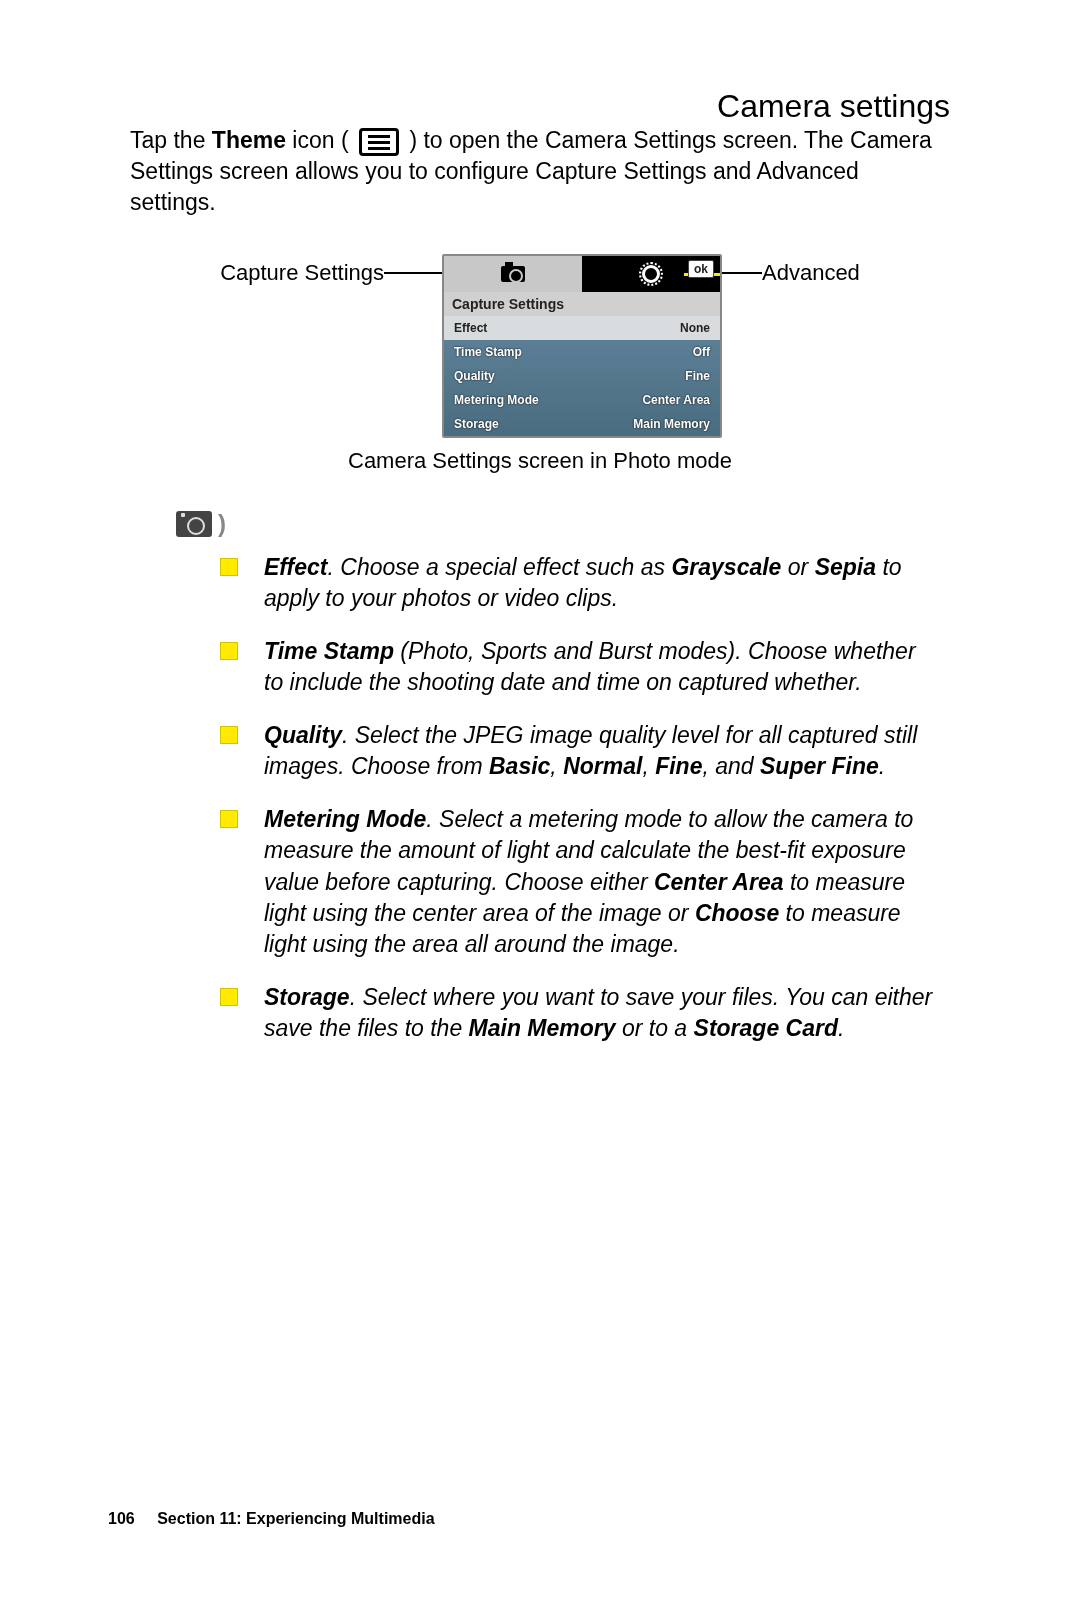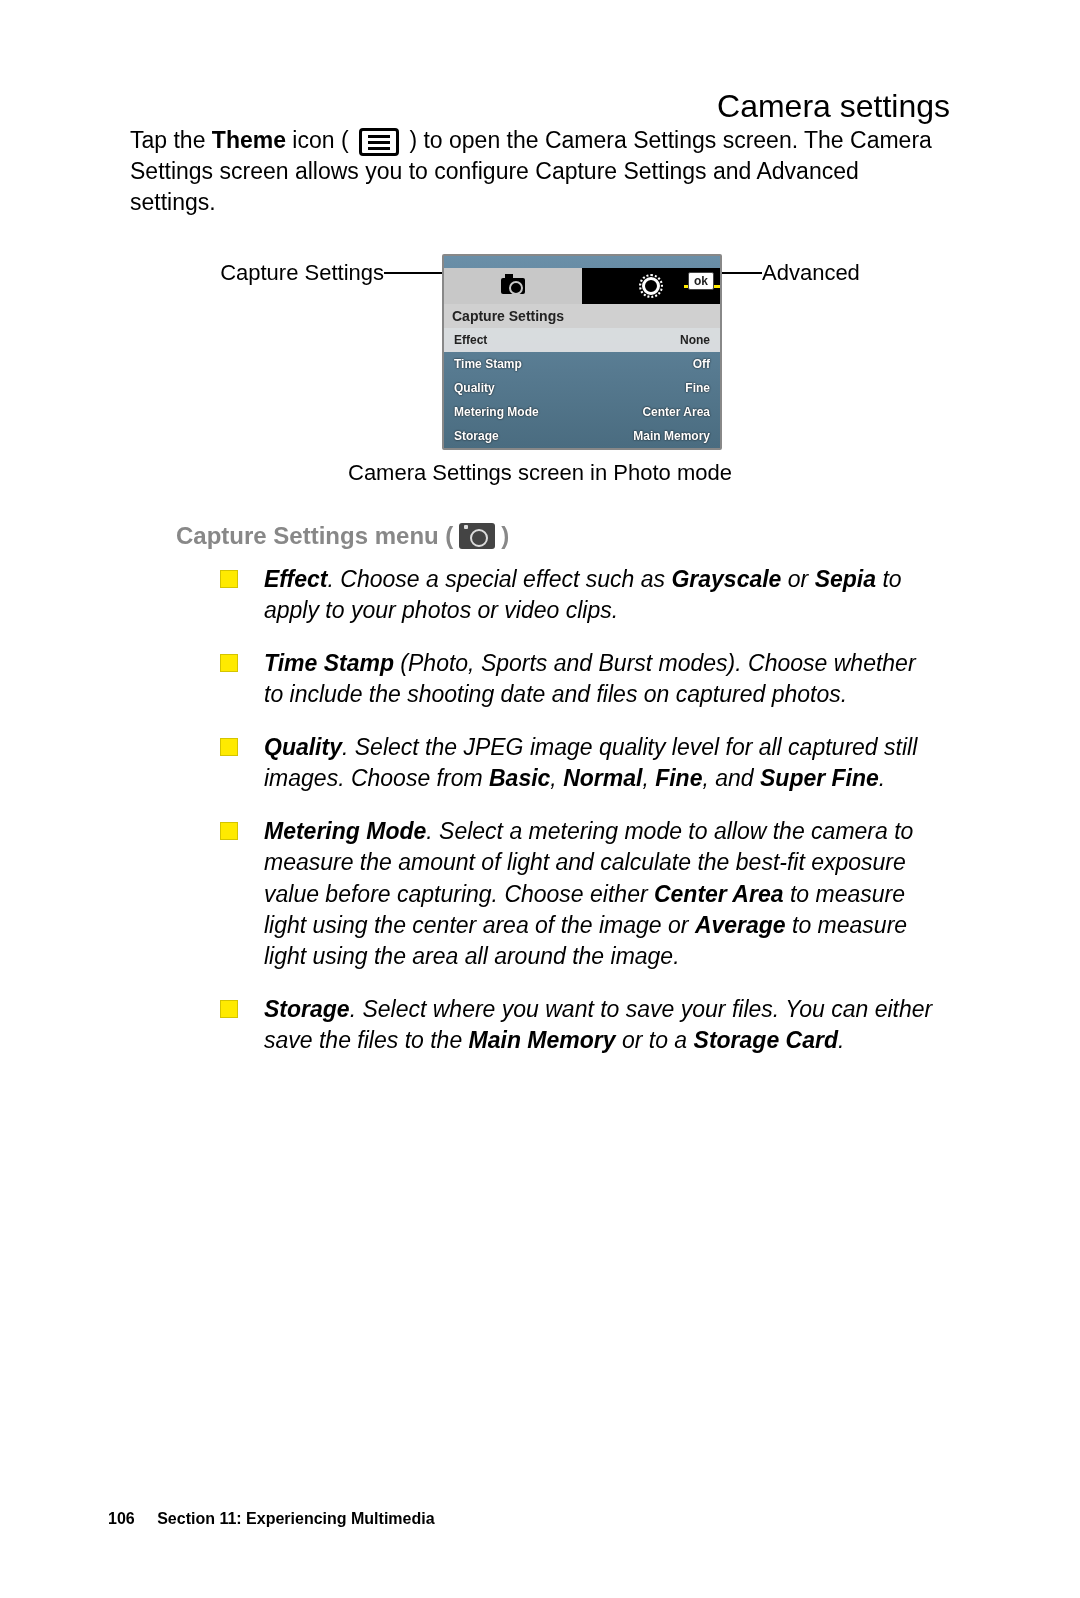--- a/index.html
+++ b/index.html
@@ -68,21 +68,20 @@
       border-radius: 2px;
       background: linear-gradient(#6a8fa8, #4a6c80);
       position: relative;
       overflow: hidden;
     }
     .ss-top {
       display: flex;
       height: 36px;
       background: #d8d8d8;
       position: relative;
-      margin-top: 12px;
     }
     .ss-tab {
       flex: 1;
       display: flex;
       align-items: center;
       justify-content: center;
       position: relative;
     }
     .ss-tab.camera {
       background: #c8c8c8;
@@ -244,30 +243,29 @@
 
   <div class="callout-right">
     <span class="line"></span>
     <span>Advanced</span>
   </div>
 </div>
 
 <div class="figure-caption">Camera Settings screen in Photo mode</div>
 
 <h2 class="sub">
-  <span>Capture Settings menu ( </span>
   <span class="cam-icon-inline"></span>
   <span> )</span>
 </h2>
 
 <ul class="bullets">
 
 <li><b>Effect</b><span>. Choose a special effect such as </span><b>Grayscale</b><span> or </span><b>Sepia</b><span> to apply to your photos or video clips.</span></li>
-    <li><b>Time Stamp</b><span> (Photo, Sports and Burst modes). Choose whether to include the shooting date and files on captured photos.</span></li>
+    <li><b>Time Stamp</b><span> (Photo, Sports and Burst modes). Choose whether to include the shooting date and time on captured whether.</span></li>
     <li><b>Quality</b><span>. Select the JPEG image quality level for all captured still images. Choose from </span><b>Basic</b><span>, </span><b>Normal</b><span>, </span><b>Fine</b><span>, and </span><b>Super Fine</b><span>.</span></li>
-    <li><b>Metering Mode</b><span>. Select a metering mode to allow the camera to measure the amount of light and calculate the best-fit exposure value before capturing. Choose either </span><b>Center Area</b><span> to measure light using the center area of the image or </span><b>Average</b><span> to measure light using the area all around the image.</span></li>
+    <li><b>Metering Mode</b><span>. Select a metering mode to allow the camera to measure the amount of light and calculate the best-fit exposure value before capturing. Choose either </span><b>Center Area</b><span> to measure light using the center area of the image or </span><b>Choose</b><span> to measure light using the area all around the image.</span></li>
     <li><b>Storage</b><span>. Select where you want to save your files. You can either save the files to the </span><b>Main Memory</b><span> or to a </span><b>Storage Card</b><span>.</span></li>
   </ul>
 
 <div class="footer">
   <span class="pn">106</span>
   <span class="sec">Section 11: Experiencing Multimedia</span>
 </div>
 
 </body></html>

